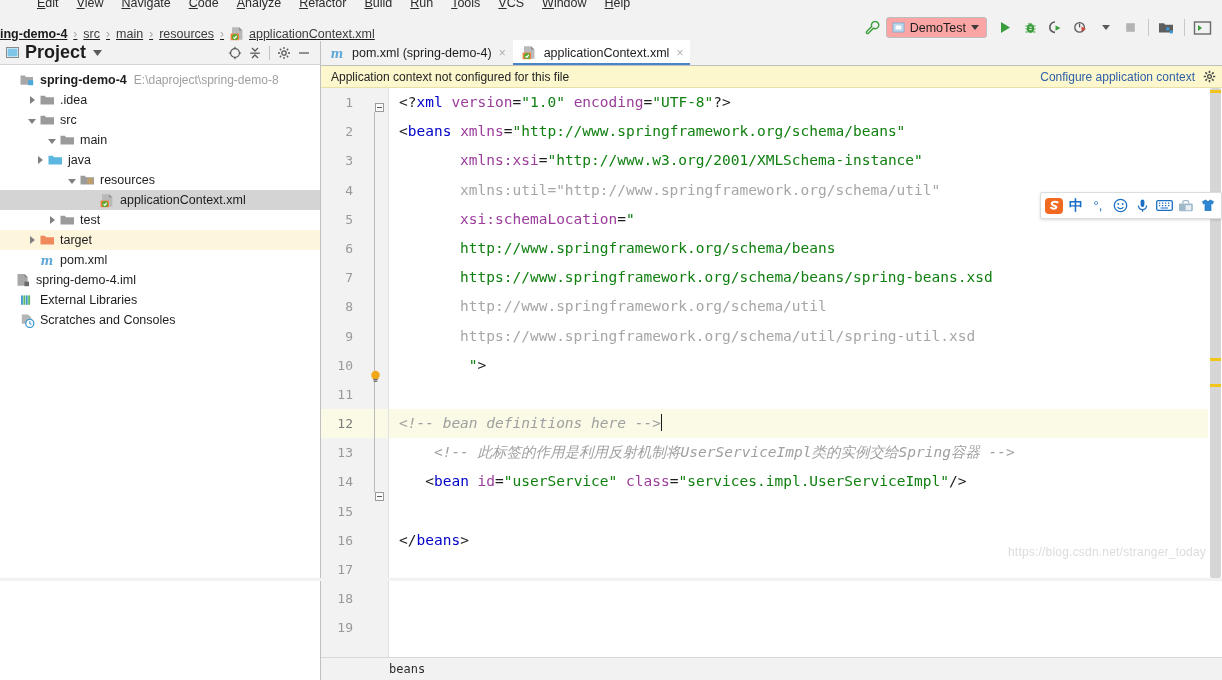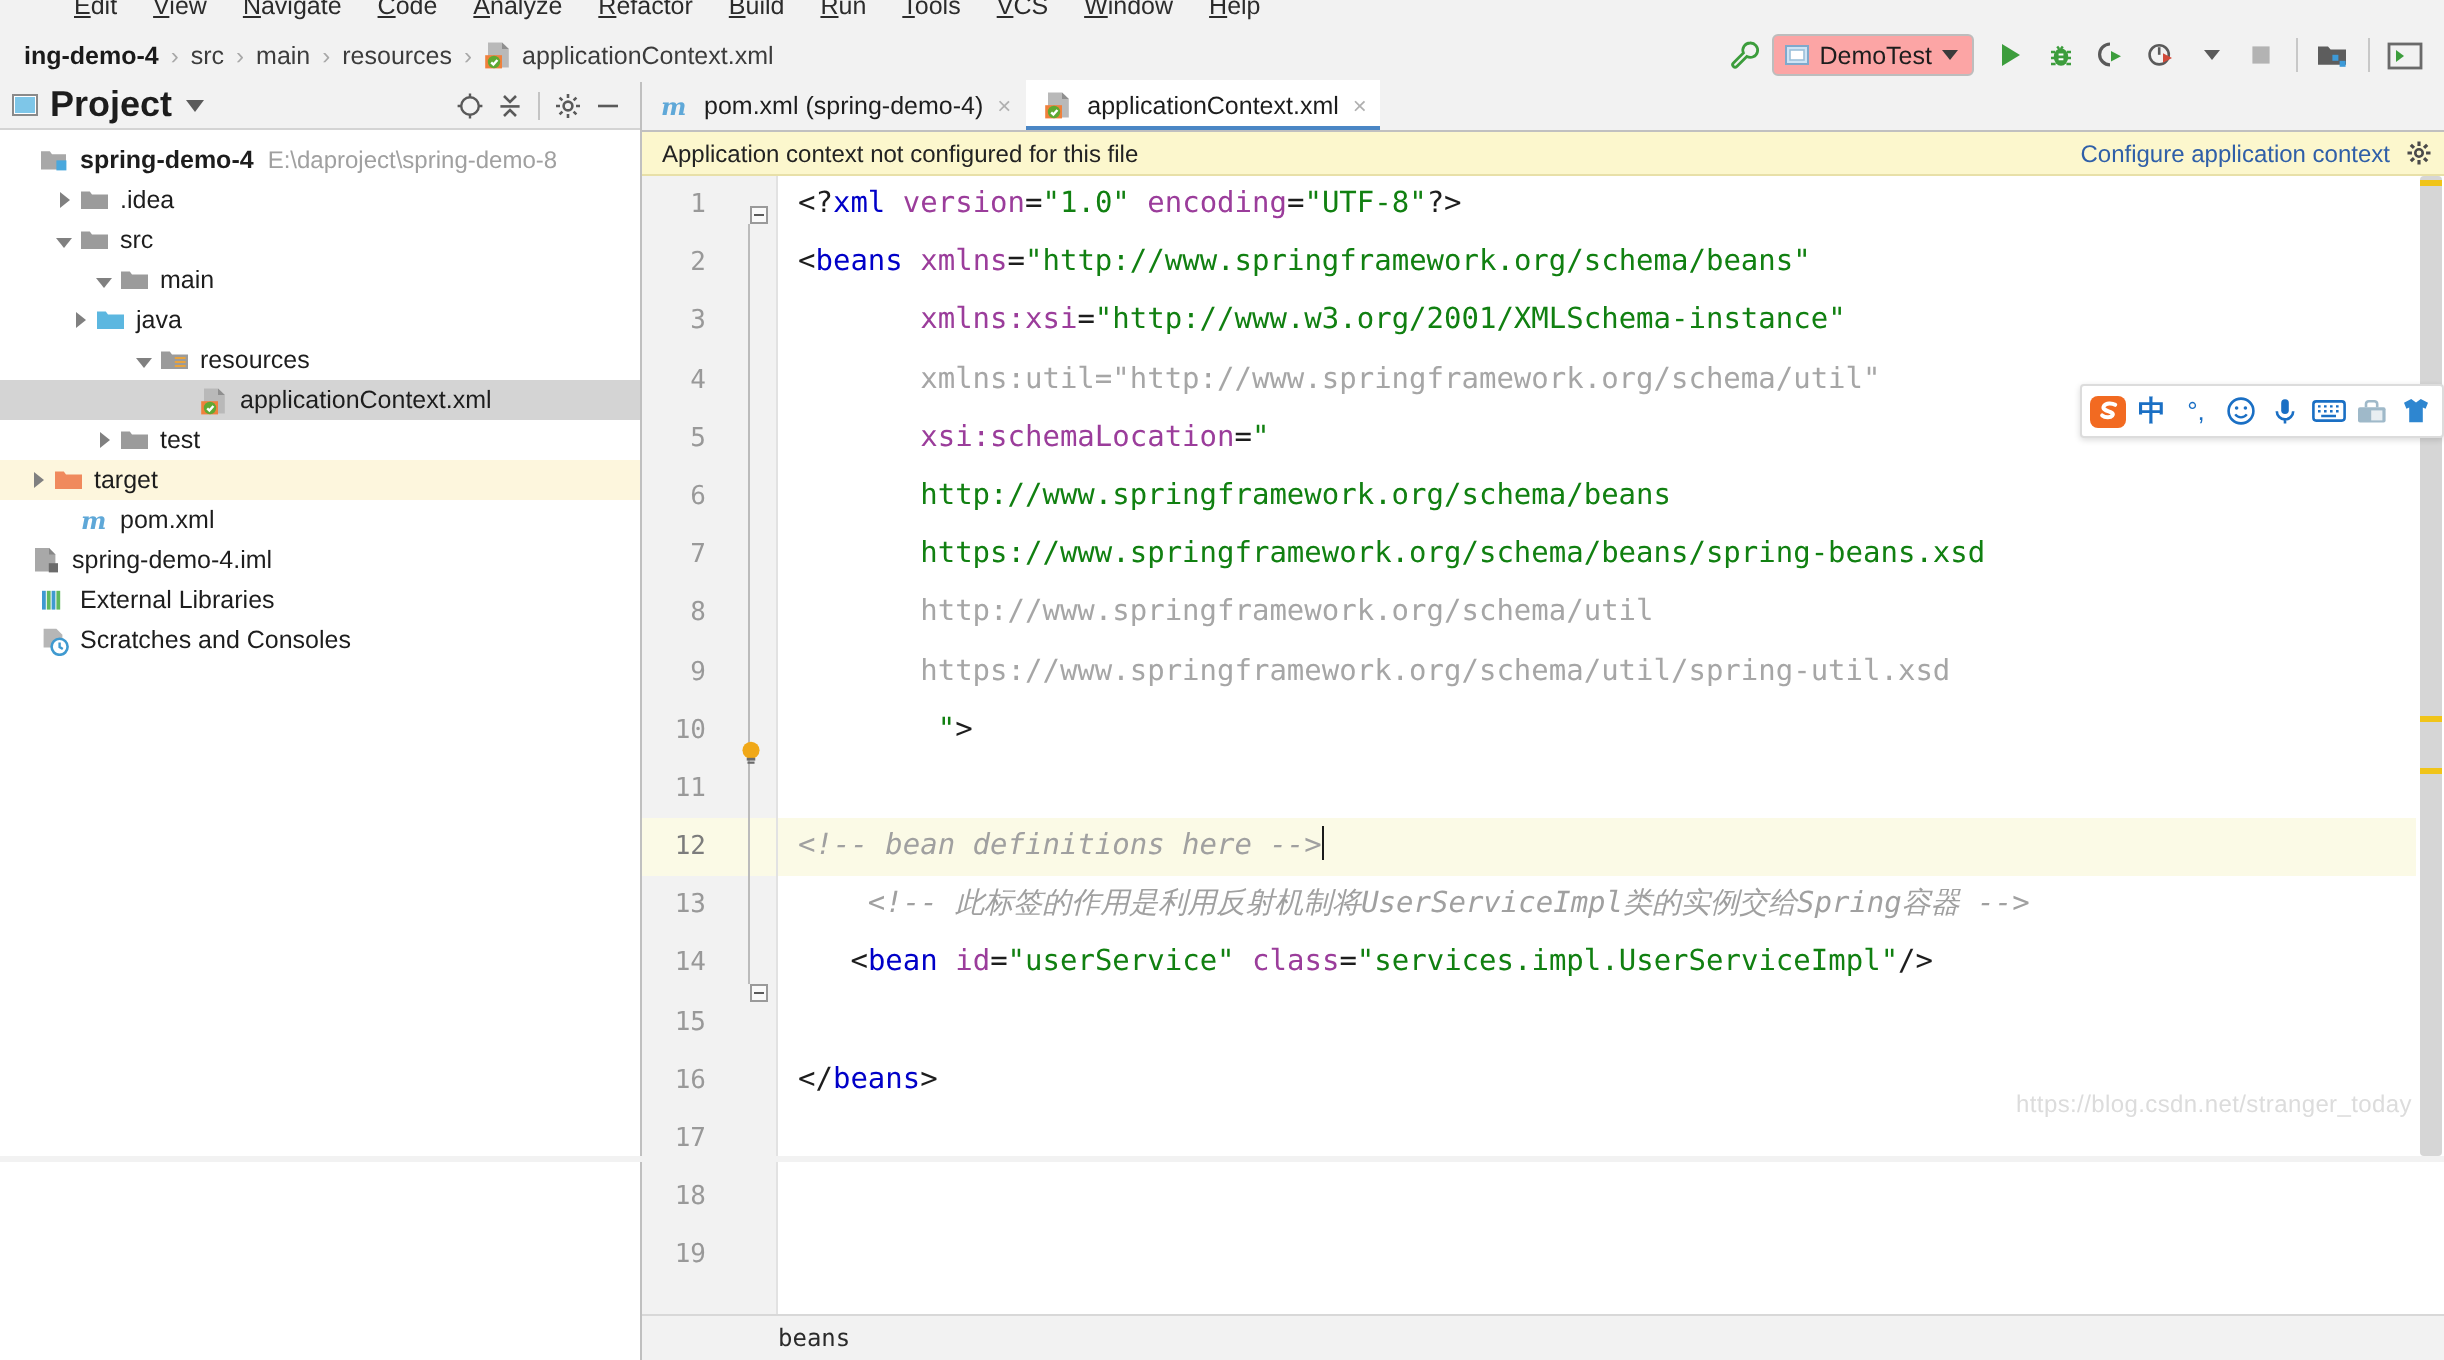--- a/index.html
+++ b/index.html
@@ -29,22 +29,22 @@
   }
   .menu-item .u { text-decoration: underline; }
 
   
   .navbar {
     position: absolute; top: 14px; left: 0; width: 1222px; height: 27px;
     background: #f2f2f2;
     display: flex; align-items: center;
   }
   .breadcrumb {
-    display: flex; align-items: center; height: 100%;
-    padding-left: 12px; overflow: hidden; flex: 1;
+    display: flex; align-items: flex-end; height: 100%;
+    padding-left: 0px; overflow: hidden; flex: 1; text-decoration: underline;
   }
   .crumb {
     display: flex; align-items: center; font-size: 12.5px; color: #3c3c3c;
     white-space: nowrap;
   }
   .crumb.bold { font-weight: bold; color: #1a1a1a; }
   .crumb-sep { color: #a8a8a8; padding: 0 6px; font-size: 12px; }
   .crumb-icon { margin-right: 4px; display: inline-flex; }
 
   .toolbar-right {
@@ -464,21 +464,21 @@
         </div>
         <div class="tree-row" style="padding-left: 44px;">
           <span class="tw"><span class="arrow-r"></span></span>
           <span class="node-icon">
             <svg width="15" height="14" viewBox="0 0 15 14">
               <path d="M0.5 2.8h4.4l1.1 1.5H14v7.2H0.5z" fill="#9b9b9b"></path>
             </svg>
           </span>
           <span class="node-label">test</span>
         </div>
-        <div class="tree-row highlight" style="padding-left: 11px;">
+        <div class="tree-row highlight" style="padding-left: 24px;">
           <span class="tw"><span class="arrow-r"></span></span>
           <span class="node-icon">
             <svg width="15" height="14" viewBox="0 0 15 14">
               <path d="M0.5 2.8h4.4l1.1 1.5H14v7.2H0.5z" fill="#f08a5d"></path>
             </svg>
           </span>
           <span class="node-label">target</span>
         </div>
         <div class="tree-row" style="padding-left: 24px;">
           <span class="tw"></span>

